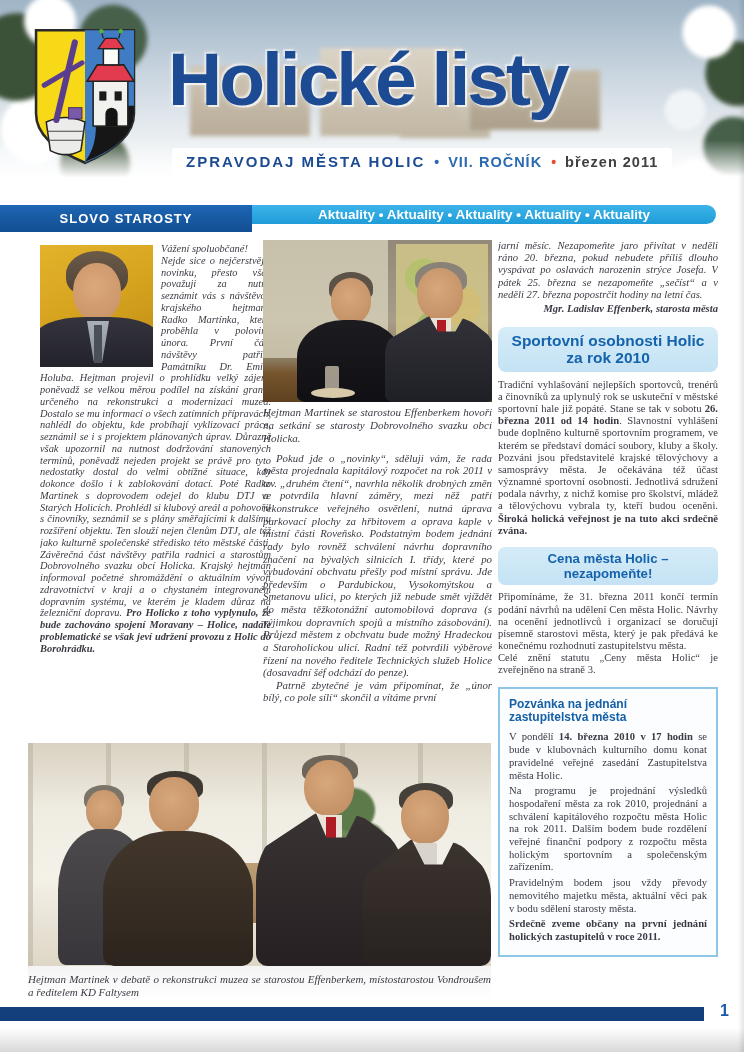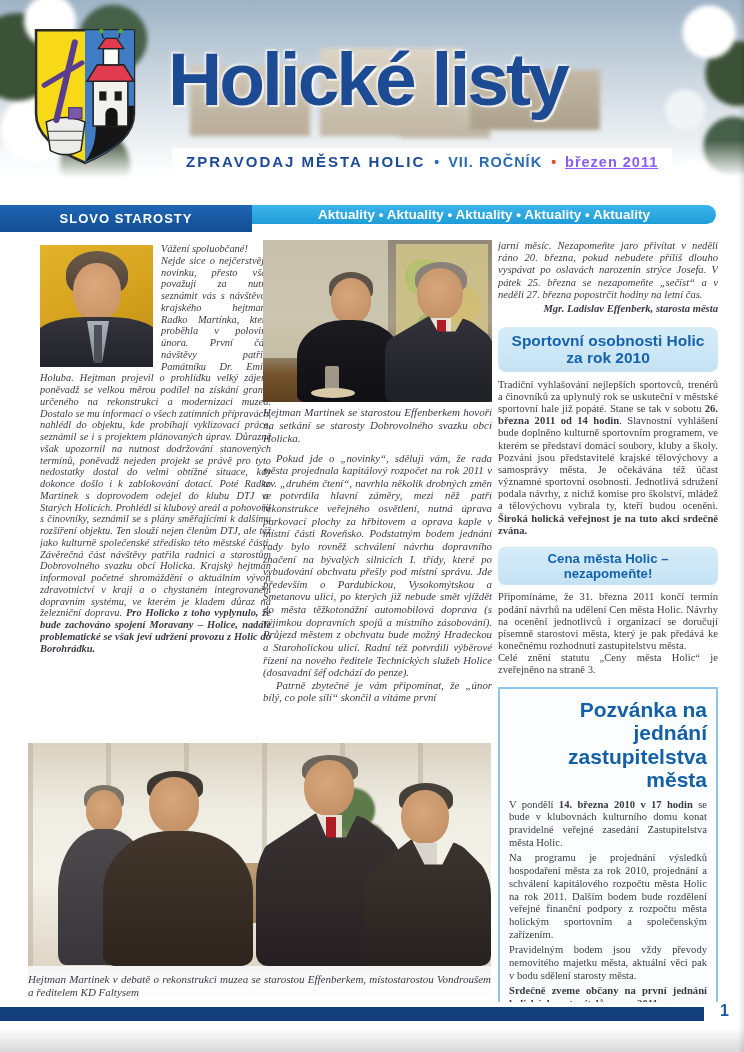--- a/index.html
+++ b/index.html
@@ -44,21 +44,21 @@
     font-family:"Liberation Sans",sans-serif;font-weight:bold;font-size:75px;
     letter-spacing:-3px;color:#1c4b94;white-space:nowrap;
     text-shadow:2px 2px 0 rgba(255,255,255,.7),-2px -2px 1px rgba(255,255,255,.45),0 0 6px rgba(255,255,255,.5);}
   #masthead-strip{position:absolute;left:172px;top:148px;height:27px;display:flex;align-items:center;
     gap:9px;padding:0 14px;background:rgba(255,255,255,.95);border-radius:3px;
     font-family:"Liberation Sans",sans-serif;font-weight:bold;white-space:nowrap;}
   .strip-left{color:#1c4b94;font-size:15px;letter-spacing:2px;}
   .strip-sep-blue{color:#2a6ab0;font-size:14px;}
   .strip-mid{color:#2a6ab0;font-size:14.5px;letter-spacing:1px;}
   .strip-sep-red{color:#e64b2d;font-size:14px;}
-  .strip-right{color:#8b5cf6;font-size:14.5px;letter-spacing:1px;text-decoration:underline;}
+  .strip-right{color:#404040;font-size:14.5px;letter-spacing:1px;}
   
   #bar-slovo{position:absolute;left:0;top:205px;width:252px;height:27px;
     background:linear-gradient(180deg,#1e66b4,#124e93);color:#fff;
     font-family:"Liberation Sans",sans-serif;font-weight:bold;font-size:13px;letter-spacing:1px;
     display:flex;align-items:center;justify-content:center;}
   #bar-aktuality{position:absolute;left:252px;top:205px;width:464px;height:19px;
     background:linear-gradient(180deg,#3db4ea,#1f9cd8);border-radius:0 12px 12px 0;color:#fff;
     font-family:"Liberation Sans",sans-serif;font-weight:bold;font-size:13.5px;
     display:flex;align-items:center;justify-content:center;}
   
@@ -107,21 +107,21 @@
     background:#d8c9a8;}
   
   .box-head{background:linear-gradient(180deg,#d6ecf8,#c4e2f4);border-radius:8px;color:#1563ac;
     font-family:"Liberation Sans",sans-serif;font-weight:bold;text-align:center;font-style:normal;}
   #sport-head{font-size:15.5px;line-height:1.12;padding:5px 2px;margin:12px 0 7px 0;}
   #cena-head{font-size:13.2px;padding:4px 16px;margin:10px 0 6px 0;border-radius:7px;}
   .sect{font-style:normal;}
   #signature{text-align:right;font-weight:bold;font-style:italic;margin-top:2px;}
   #pozvanka{border:2px solid #8ec6e8;background:#fbfdff;padding:7px 9px 8px 9px;margin-top:10px;font-style:normal;}
   #pozvanka .pz-title{color:#1460a5;font-family:"Liberation Sans",sans-serif;font-weight:bold;
-    font-size:21px;line-height:1.12;text-align:right;margin:2px 0 7px 0;}
+    font-size:12px;line-height:1.12;text-align:left;margin:2px 0 7px 0;}
   #pozvanka p{margin-bottom:3px;line-height:1.2;}
   
   #bottom-block{position:absolute;left:28px;top:743px;width:463px;}
   #photo-bottom{width:463px;height:223px;position:relative;overflow:hidden;
     background:
       repeating-linear-gradient(90deg,rgba(186,178,160,.55) 0 5px,rgba(0,0,0,0) 5px 78px),
       linear-gradient(180deg,#d9d2c2 0%,#efece2 30%,#f4f1e9 60%,#ded6c6 100%);}
   #photo-bottom .plant{position:absolute;left:290px;top:40px;width:70px;height:90px;filter:blur(1px);
     background:
       radial-gradient(circle at 50% 30%, #5d7a4a 0 30%, transparent 31%),

